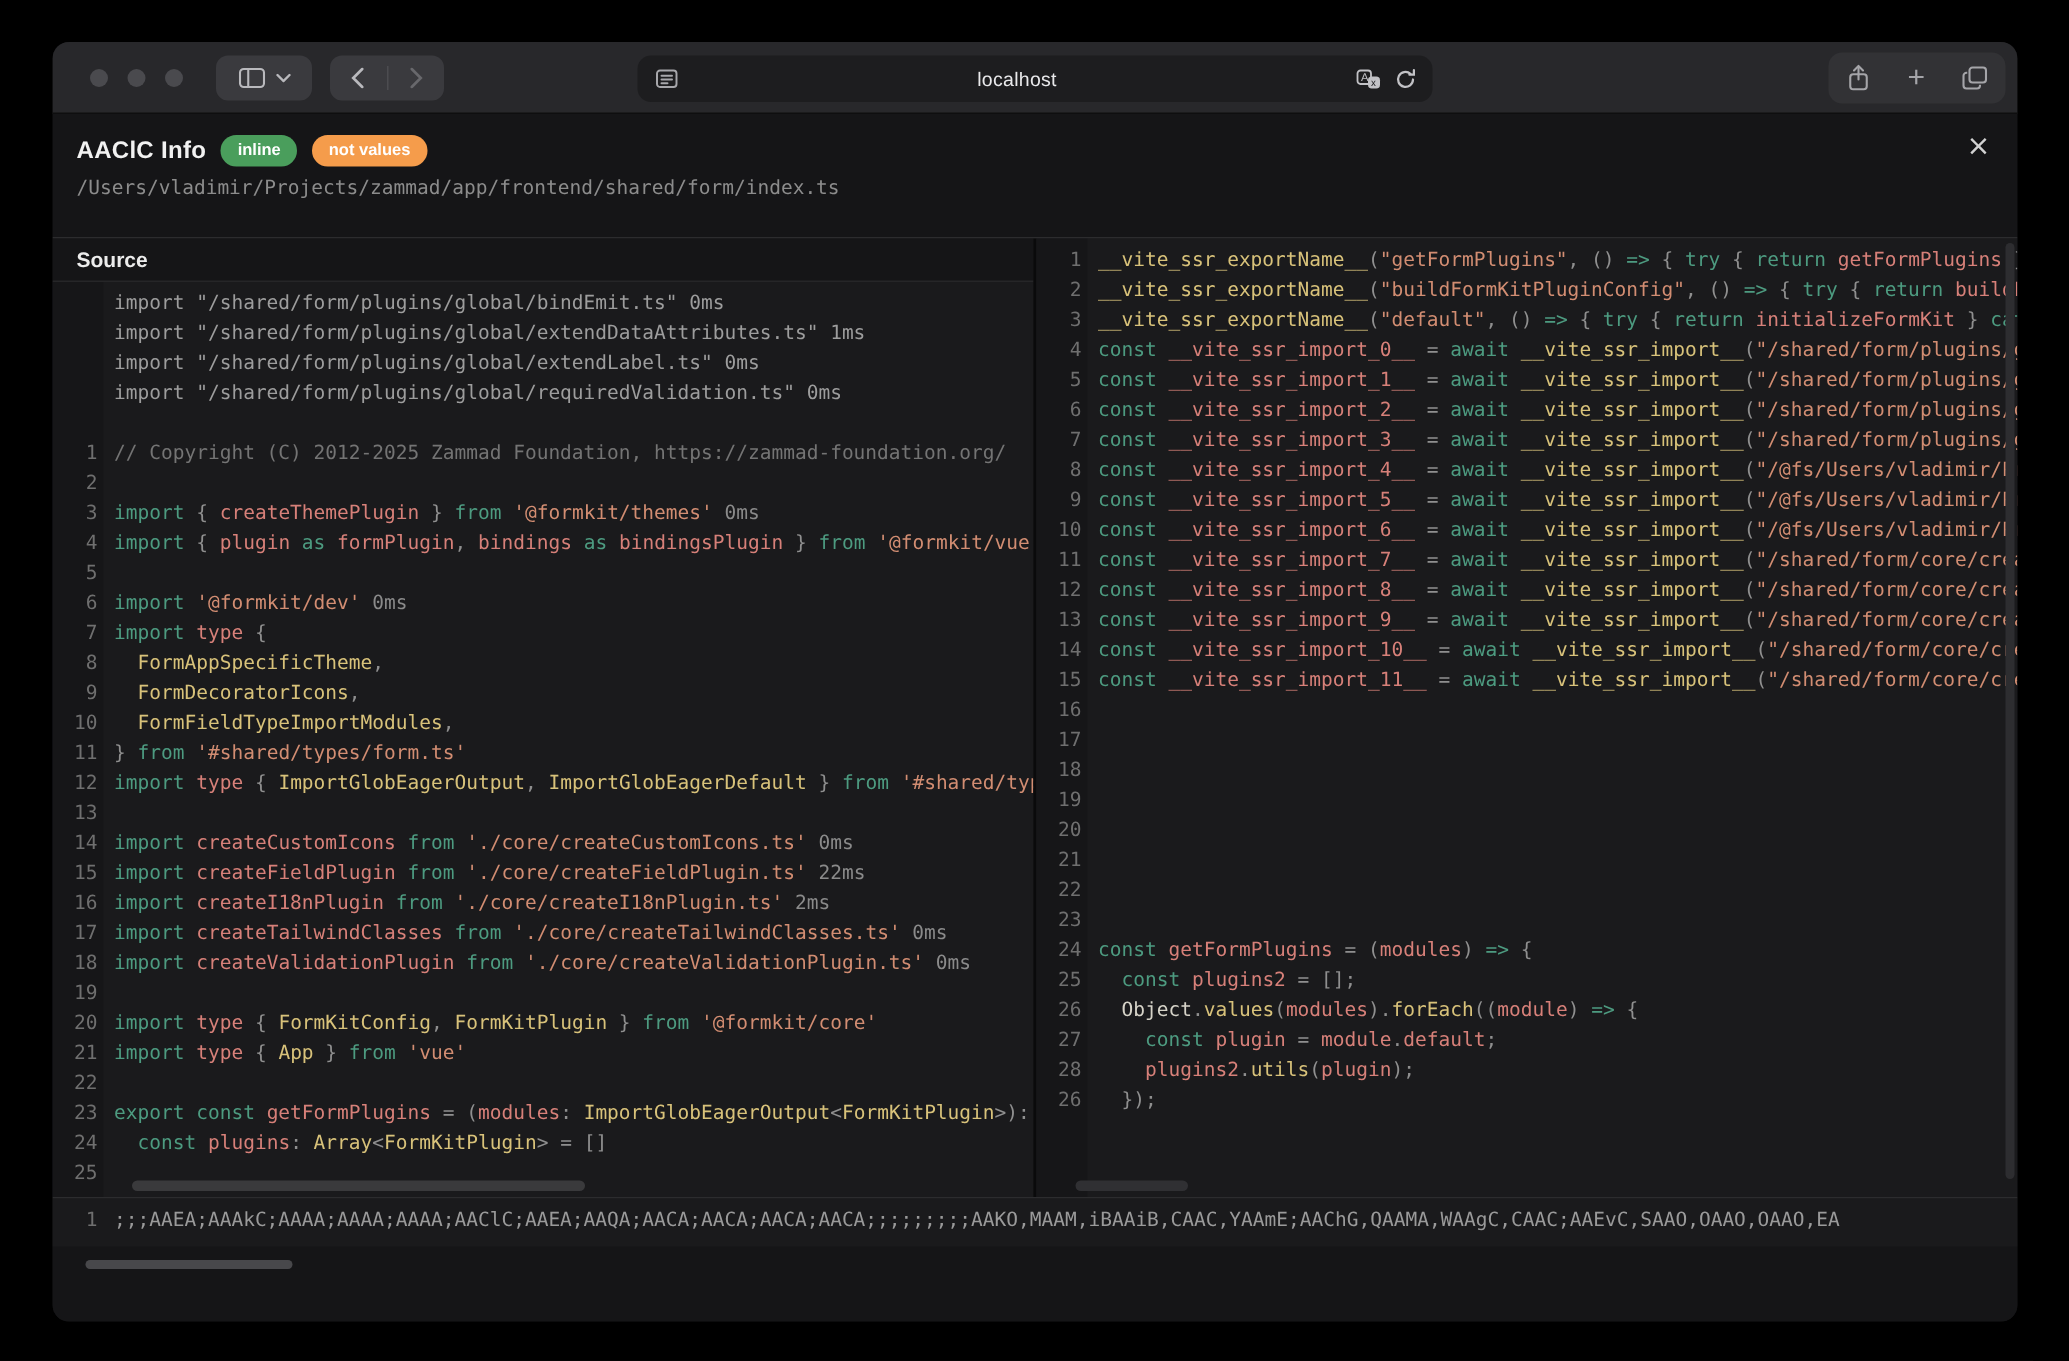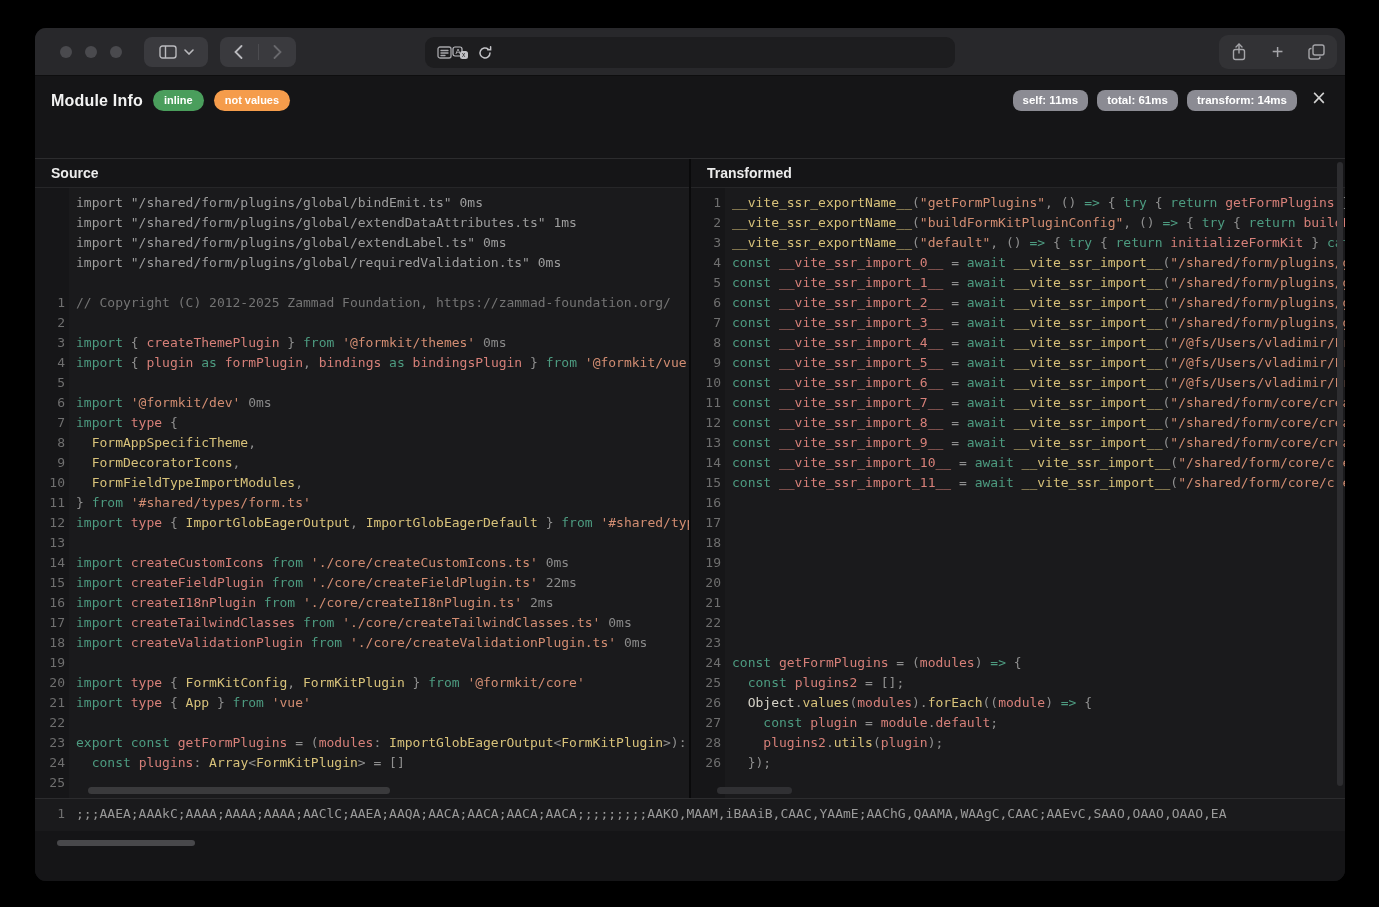--- a/index.html
+++ b/index.html
@@ -136,20 +136,21 @@
     </div>
     <div class="urlbar">
       <span class="reader">
         <svg width="15" height="13" viewBox="0 0 15 13" fill="none" stroke="#a7a7ab" stroke-width="1.3" stroke-linecap="round">
           <rect x="1" y="1" width="13" height="11" rx="2"></rect>
             <line x1="4" y1="4.5" x2="11" y2="4.5"></line>
             <line x1="4" y1="7" x2="11" y2="7"></line>
             <line x1="4" y1="9.5" x2="8" y2="9.5"></line>
         </svg>
       </span>
+      <span class="url-text">localhost</span>
       <span class="url-right">
         <span>
           <svg width="17" height="14" viewBox="0 0 17 14" fill="none">
             <rect x="1" y="1" width="9" height="9" rx="2" stroke="#c2c2c6" stroke-width="1.2"></rect>
             <text x="3.4" y="8.2" font-size="7.5" fill="#c2c2c6" font-family="Liberation Sans, sans-serif">A</text>
             <rect x="8" y="5" width="8" height="8" rx="2.5" fill="#c2c2c6"></rect>
             <text x="10" y="11.3" font-size="6.5" fill="#1d1d1f" font-family="Liberation Sans, sans-serif">x</text>
           </svg>
         </span>
         <span>
@@ -173,29 +174,25 @@
         <svg width="17" height="16" viewBox="0 0 17 16" fill="none" stroke="#a5a5a9" stroke-width="1.4">
           <rect x="5" y="1" width="11" height="10" rx="2"></rect>
             <path d="M3.5 4.5 H3 a2 2 0 0 0 -2 2 V13 a2 2 0 0 0 2 2 H10 a2 2 0 0 0 2 -2 v-0.5"></path>
         </svg>
       </span>
     </div>
   </div>
 
   <div class="module-header">
     <div class="mh-row1">
-      <span class="mh-title">Module Info</span>
+      <span class="mh-title">AAClC Info</span>
       <span class="badge" style="background-color: rgb(74, 158, 92);">inline</span>
       <span class="badge" style="background-color: rgb(245, 156, 75);">not values</span>
-      <span class="timings">
-        <span class="timing" style="background-color: rgb(139, 139, 147);">self: 11ms</span>
-        <span class="timing" style="background-color: rgb(139, 139, 147);">total: 61ms</span>
-        <span class="timing" style="background-color: rgb(139, 139, 147);">transform: 14ms</span>
-      </span>
-    </div>
+    </div>
+    <div class="mh-path">/Users/vladimir/Projects/zammad/app/frontend/shared/form/index.ts</div>
   </div>
   <button class="close-x">×</button>
 
   <div class="panels">
     <div class="panel">
       <div class="panel-header">Source</div>
       <div class="code">
         <div class="gutter-bg"></div>
       <div class="code-line"><span class="ln"></span><span class="lt"><span style="color: var(--dim);">import "/shared/form/plugins/global/bindEmit.ts" 0ms</span></span></div>
           <div class="code-line"><span class="ln"></span><span class="lt"><span style="color: var(--dim);">import "/shared/form/plugins/global/extendDataAttributes.ts" 1ms</span></span></div>
@@ -224,21 +221,20 @@
           <div class="code-line"><span class="ln">20</span><span class="lt"><span style="color: var(--kw);">import</span><span style="color: var(--pun);"> </span><span style="color: var(--id);">type</span><span style="color: var(--pun);"> { </span><span style="color: var(--ty);">FormKitConfig</span><span style="color: var(--pun);">, </span><span style="color: var(--ty);">FormKitPlugin</span><span style="color: var(--pun);"> } </span><span style="color: var(--kw);">from</span><span style="color: var(--pun);"> </span><span style="color: var(--str);">'@formkit/core'</span></span></div>
           <div class="code-line"><span class="ln">21</span><span class="lt"><span style="color: var(--kw);">import</span><span style="color: var(--pun);"> </span><span style="color: var(--id);">type</span><span style="color: var(--pun);"> { </span><span style="color: var(--ty);">App</span><span style="color: var(--pun);"> } </span><span style="color: var(--kw);">from</span><span style="color: var(--pun);"> </span><span style="color: var(--str);">'vue'</span></span></div>
           <div class="code-line"><span class="ln">22</span><span class="lt"></span></div>
           <div class="code-line"><span class="ln">23</span><span class="lt"><span style="color: var(--kw);">export const</span><span style="color: var(--pun);"> </span><span style="color: var(--id);">getFormPlugins</span><span style="color: var(--pun);"> = (</span><span style="color: var(--id);">modules</span><span style="color: var(--pun);">: </span><span style="color: var(--ty);">ImportGlobEagerOutput</span><span style="color: var(--pun);">&lt;</span><span style="color: var(--ty);">FormKitPlugin</span><span style="color: var(--pun);">&gt;): </span></span></div>
           <div class="code-line"><span class="ln">24</span><span class="lt"><span style="color: var(--kw);">  const</span><span style="color: var(--pun);"> </span><span style="color: var(--id);">plugins</span><span style="color: var(--pun);">: </span><span style="color: var(--ty);">Array</span><span style="color: var(--pun);">&lt;</span><span style="color: var(--ty);">FormKitPlugin</span><span style="color: var(--pun);">&gt; = []</span></span></div>
           <div class="code-line"><span class="ln">25</span><span class="lt"></span></div>
         </div>
       <div class="h-thumb src"></div>
     </div>
     <div class="panel">
-      <div class="panel-header">Transformed</div>
       <div class="code">
         <div class="gutter-bg"></div>
       <div class="code-line"><span class="ln">1</span><span class="lt"><span style="color: var(--ty);">__vite_ssr_exportName__</span><span style="color: var(--pun);">(</span><span style="color: var(--str);">"getFormPlugins"</span><span style="color: var(--pun);">, () </span><span style="color: var(--kw);">=&gt;</span><span style="color: var(--pun);"> { </span><span style="color: var(--kw);">try</span><span style="color: var(--pun);"> { </span><span style="color: var(--kw);">return</span><span style="color: var(--pun);"> </span><span style="color: var(--id);">getFormPlugins</span><span style="color: var(--pun);"> } </span></span></div>
           <div class="code-line"><span class="ln">2</span><span class="lt"><span style="color: var(--ty);">__vite_ssr_exportName__</span><span style="color: var(--pun);">(</span><span style="color: var(--str);">"buildFormKitPluginConfig"</span><span style="color: var(--pun);">, () </span><span style="color: var(--kw);">=&gt;</span><span style="color: var(--pun);"> { </span><span style="color: var(--kw);">try</span><span style="color: var(--pun);"> { </span><span style="color: var(--kw);">return</span><span style="color: var(--pun);"> </span><span style="color: var(--id);">buildFormKitPluginConfig</span></span></div>
           <div class="code-line"><span class="ln">3</span><span class="lt"><span style="color: var(--ty);">__vite_ssr_exportName__</span><span style="color: var(--pun);">(</span><span style="color: var(--str);">"default"</span><span style="color: var(--pun);">, () </span><span style="color: var(--kw);">=&gt;</span><span style="color: var(--pun);"> { </span><span style="color: var(--kw);">try</span><span style="color: var(--pun);"> { </span><span style="color: var(--kw);">return</span><span style="color: var(--pun);"> </span><span style="color: var(--id);">initializeFormKit</span><span style="color: var(--pun);"> } </span><span style="color: var(--kw);">catch</span></span></div>
           <div class="code-line"><span class="ln">4</span><span class="lt"><span style="color: var(--kw);">const</span><span style="color: var(--pun);"> </span><span style="color: var(--id);">__vite_ssr_import_0__</span><span style="color: var(--pun);"> = </span><span style="color: var(--kw);">await</span><span style="color: var(--pun);"> </span><span style="color: var(--ty);">__vite_ssr_import__</span><span style="color: var(--pun);">(</span><span style="color: var(--str);">"/shared/form/plugins/global/bindEmit.ts"</span></span></div>
           <div class="code-line"><span class="ln">5</span><span class="lt"><span style="color: var(--kw);">const</span><span style="color: var(--pun);"> </span><span style="color: var(--id);">__vite_ssr_import_1__</span><span style="color: var(--pun);"> = </span><span style="color: var(--kw);">await</span><span style="color: var(--pun);"> </span><span style="color: var(--ty);">__vite_ssr_import__</span><span style="color: var(--pun);">(</span><span style="color: var(--str);">"/shared/form/plugins/global/extendDataAttributes.ts"</span></span></div>
           <div class="code-line"><span class="ln">6</span><span class="lt"><span style="color: var(--kw);">const</span><span style="color: var(--pun);"> </span><span style="color: var(--id);">__vite_ssr_import_2__</span><span style="color: var(--pun);"> = </span><span style="color: var(--kw);">await</span><span style="color: var(--pun);"> </span><span style="color: var(--ty);">__vite_ssr_import__</span><span style="color: var(--pun);">(</span><span style="color: var(--str);">"/shared/form/plugins/global/extendLabel.ts"</span></span></div>
           <div class="code-line"><span class="ln">7</span><span class="lt"><span style="color: var(--kw);">const</span><span style="color: var(--pun);"> </span><span style="color: var(--id);">__vite_ssr_import_3__</span><span style="color: var(--pun);"> = </span><span style="color: var(--kw);">await</span><span style="color: var(--pun);"> </span><span style="color: var(--ty);">__vite_ssr_import__</span><span style="color: var(--pun);">(</span><span style="color: var(--str);">"/shared/form/plugins/global/requiredValidation.ts"</span></span></div>
           <div class="code-line"><span class="ln">8</span><span class="lt"><span style="color: var(--kw);">const</span><span style="color: var(--pun);"> </span><span style="color: var(--id);">__vite_ssr_import_4__</span><span style="color: var(--pun);"> = </span><span style="color: var(--kw);">await</span><span style="color: var(--pun);"> </span><span style="color: var(--ty);">__vite_ssr_import__</span><span style="color: var(--pun);">(</span><span style="color: var(--str);">"/@fs/Users/vladimir/Projects/zammad/node_modules/@formkit/themes/dist/index.mjs"</span></span></div>

